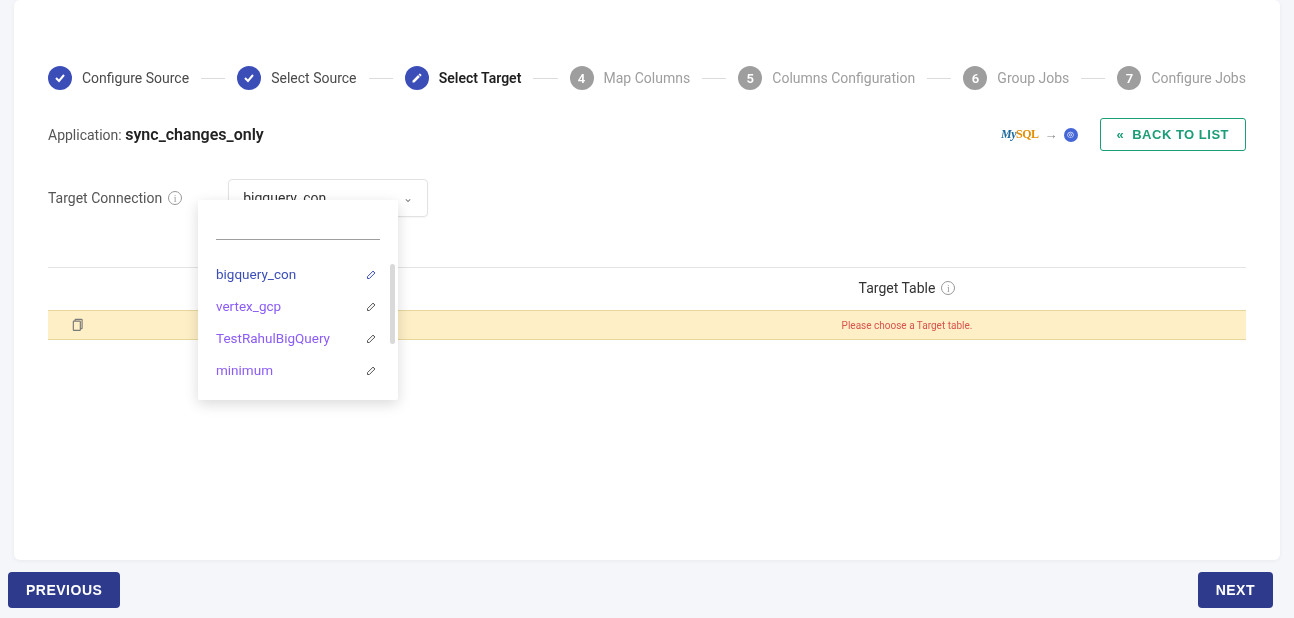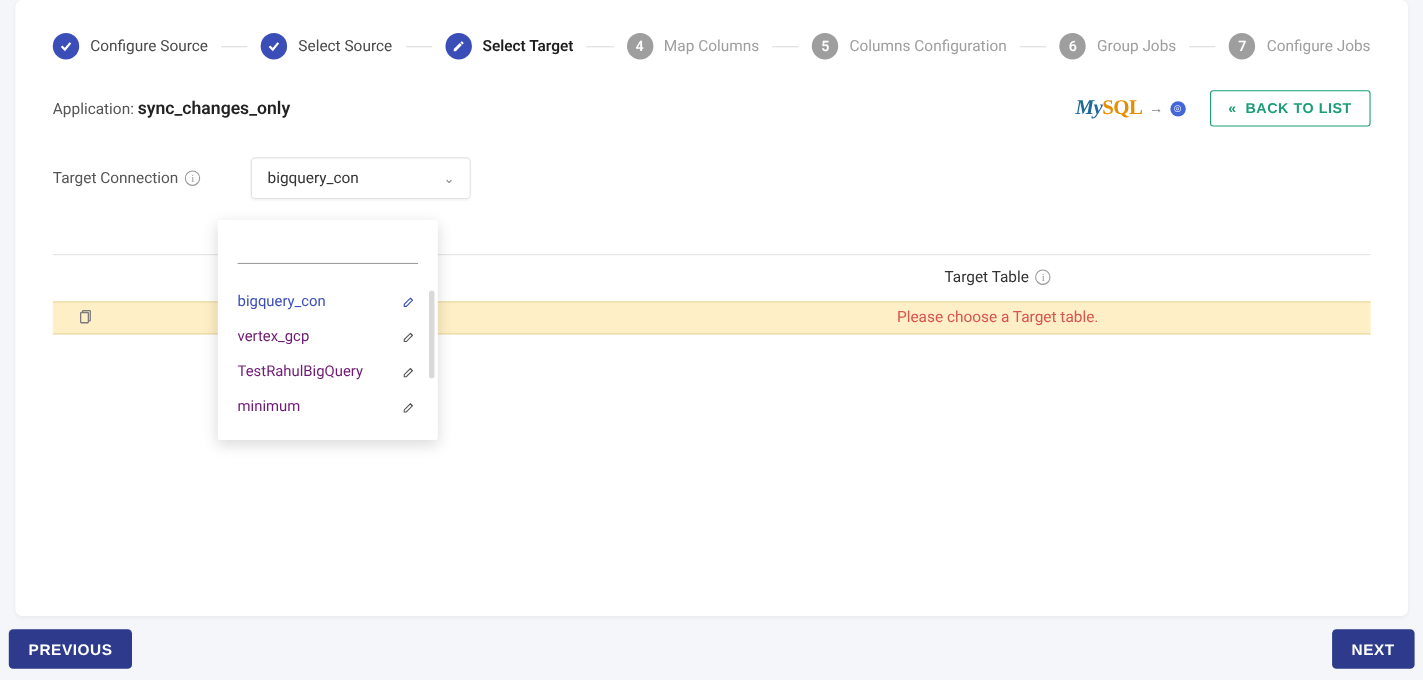--- a/index.html
+++ b/index.html
@@ -22,20 +22,21 @@
     box-shadow: 0 1px 4px rgba(0,0,0,0.05);
     padding: 30px 34px 20px 34px;
   }
 
   
   .stepper {
     display: flex;
     align-items: center;
     justify-content: flex-start;
     margin-bottom: 28px;
+    margin-top: 36px;
   }
   .step {
     display: flex;
     align-items: center;
     gap: 10px;
     white-space: nowrap;
   }
   .step .badge {
     width: 24px;
     height: 24px;
@@ -75,21 +76,21 @@
   .app-right { display: flex; align-items: center; gap: 22px; }
   .flow-icons {
     display: flex;
     align-items: center;
     gap: 6px;
     color: #888;
     font-size: 12px;
   }
   .mysql-mark {
     font-family: Georgia, serif;
-    font-size: 19px;
+    font-size: 12px;
     letter-spacing: -0.5px;
   }
   .mysql-mark .my { color:#1e6a9c; font-style:italic; font-weight:600;}
   .mysql-mark .sql { color:#e48e00; font-weight:700;}
   .flow-arrow { color:#888; font-size: 13px; }
   .target-dot {
     width: 14px; height:14px; border-radius:50%;
     background:#4566d6; display:flex; align-items:center; justify-content:center;
     color:#fff; font-size:8px;
   }
@@ -158,21 +159,21 @@
     max-height: 150px;
   }
   .dd-scrollbar {
     position:absolute; right:3px; top:6px; width:5px; height:80px;
     background:#d9d9d9; border-radius:3px;
   }
   .dd-item {
     display:flex; align-items:center; justify-content:space-between;
     padding: 8px 18px;
     font-size: 13.5px;
-    color:#701a75;
+    color:#8b5cf6;
     cursor:pointer;
   }
   .dd-item.selected { color:#3B4EB8; }
   .pencil {
     width:16px;height:16px;
     display:flex;align-items:center;justify-content:center;
     color:#777; cursor:pointer;
   }
   .pencil svg { width:12px; height:12px; }
 
@@ -188,33 +189,33 @@
   }
   .col-icon { width:60px; }
   .col-src  { width:460px; text-align:center;}
   .col-tgt  { flex:1; text-align:center; display:flex; align-items:center; justify-content:center; gap:6px;}
   .trow {
     display:flex; align-items:center;
     background:#FFEFC6;
     border-top:1px solid #e7d79d;
     border-bottom:1px solid #e7d79d;
     height: 30px;
-    font-size:14px;
+    font-size:10px;
   }
   .trow .col-src { color:#444; }
   .trow .col-tgt { color:#d9534f; }
   .row-icon {
     color:#7a7a7a;
     width:60px; text-align:center;
   }
 
   
   .footer {
     position:absolute;
-    left:0; right:0; bottom:0;
+    left:0; right:13px; bottom:0;
     height: 50px;
     display:flex; align-items:center; justify-content:space-between;
     padding: 0 8px 6px 8px;
   }
   .nav-btn {
     background:#2E3A8C;
     color:#fff;
     font-weight:700;
     font-size:14px;
     letter-spacing:0.5px;

